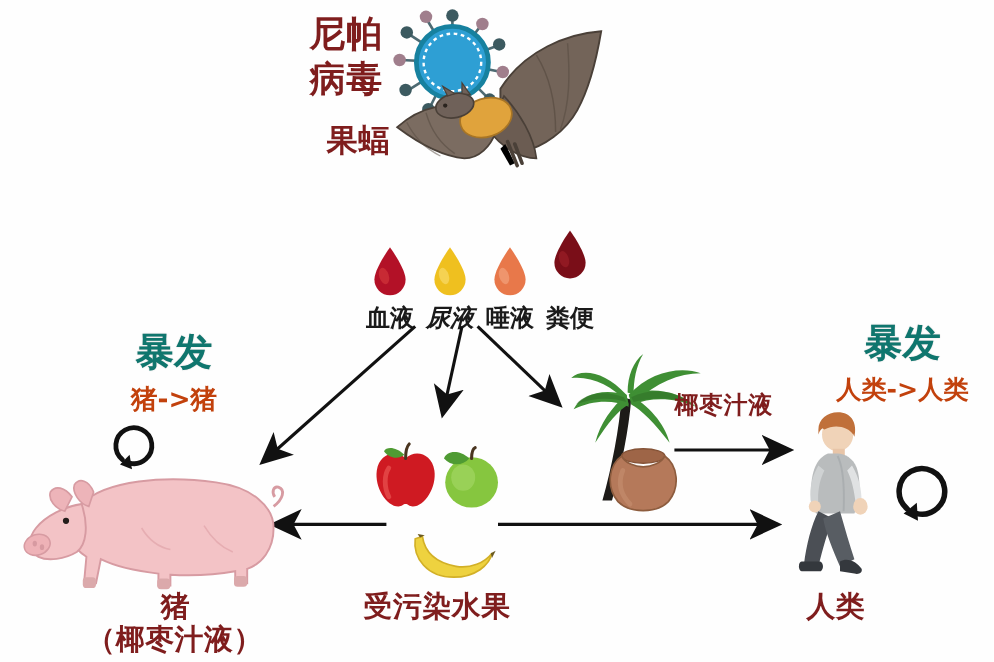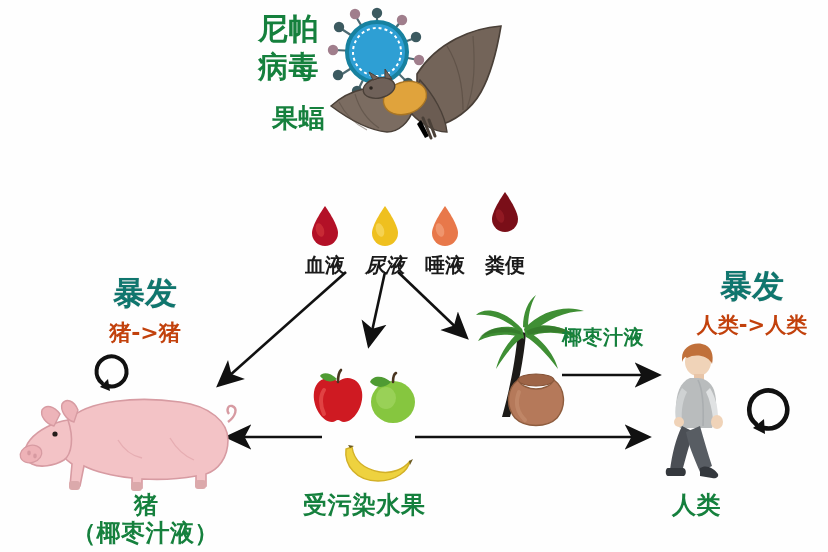--- a/index.html
+++ b/index.html
@@ -13,21 +13,21 @@
   #stage {
     position: relative;
     width: 828px;
     height: 552px;
     background: #fefefe;
     overflow: hidden;
   }
   .abs { position: absolute; }
   .lbl {
     font-weight: bold;
-    color: #15803d;
+    color: #7f1d1d;
     white-space: nowrap;
     line-height: 1.15;
     letter-spacing: 0.5px;
   }
   .lbl-outbreak {
     color: #0f766e;
     font-weight: bold;
     white-space: nowrap;
     text-shadow: 0 0 1px rgba(0,0,0,0.25);
   }
@@ -112,21 +112,21 @@
 
       <path d="M96 98 L104 114 L100 116 L92 102 Z" fill="#4f4views"></path>
       <path d="M98 96 L106 116 M104 98 L110 114" stroke="#4a4038" stroke-width="3" stroke-linecap="round"></path>
     </svg>
   </div>
 
   <div class="abs lbl" style="left:272px; top:104px; font-size:26px;">果蝠</div>
 
 
   <div class="abs" style="left:300px; top:190px; width:230px;">
-    <div style="display:flex; justify-content:space-between; align-items:flex-end;">
+    <div style="display:flex; align-items:flex-end;">
 
       <div style="width:50px; text-align:center;">
         <svg width="30" height="42" viewBox="0 0 30 42" style="margin:0 auto;">
           <path d="M15 2 C15 2 28 20 28 29 A13 13 0 0 1 2 29 C2 20 15 2 15 2 Z" fill="#b31127"></path>
           <ellipse cx="10" cy="26" rx="4" ry="7" fill="#d8403f" opacity="0.55" transform="rotate(-18 10 26)"></ellipse>
         </svg>
         <div class="drop-label" style="margin-top:6px;">血液</div>
       </div>
 
       <div style="width:50px; text-align:center;">

